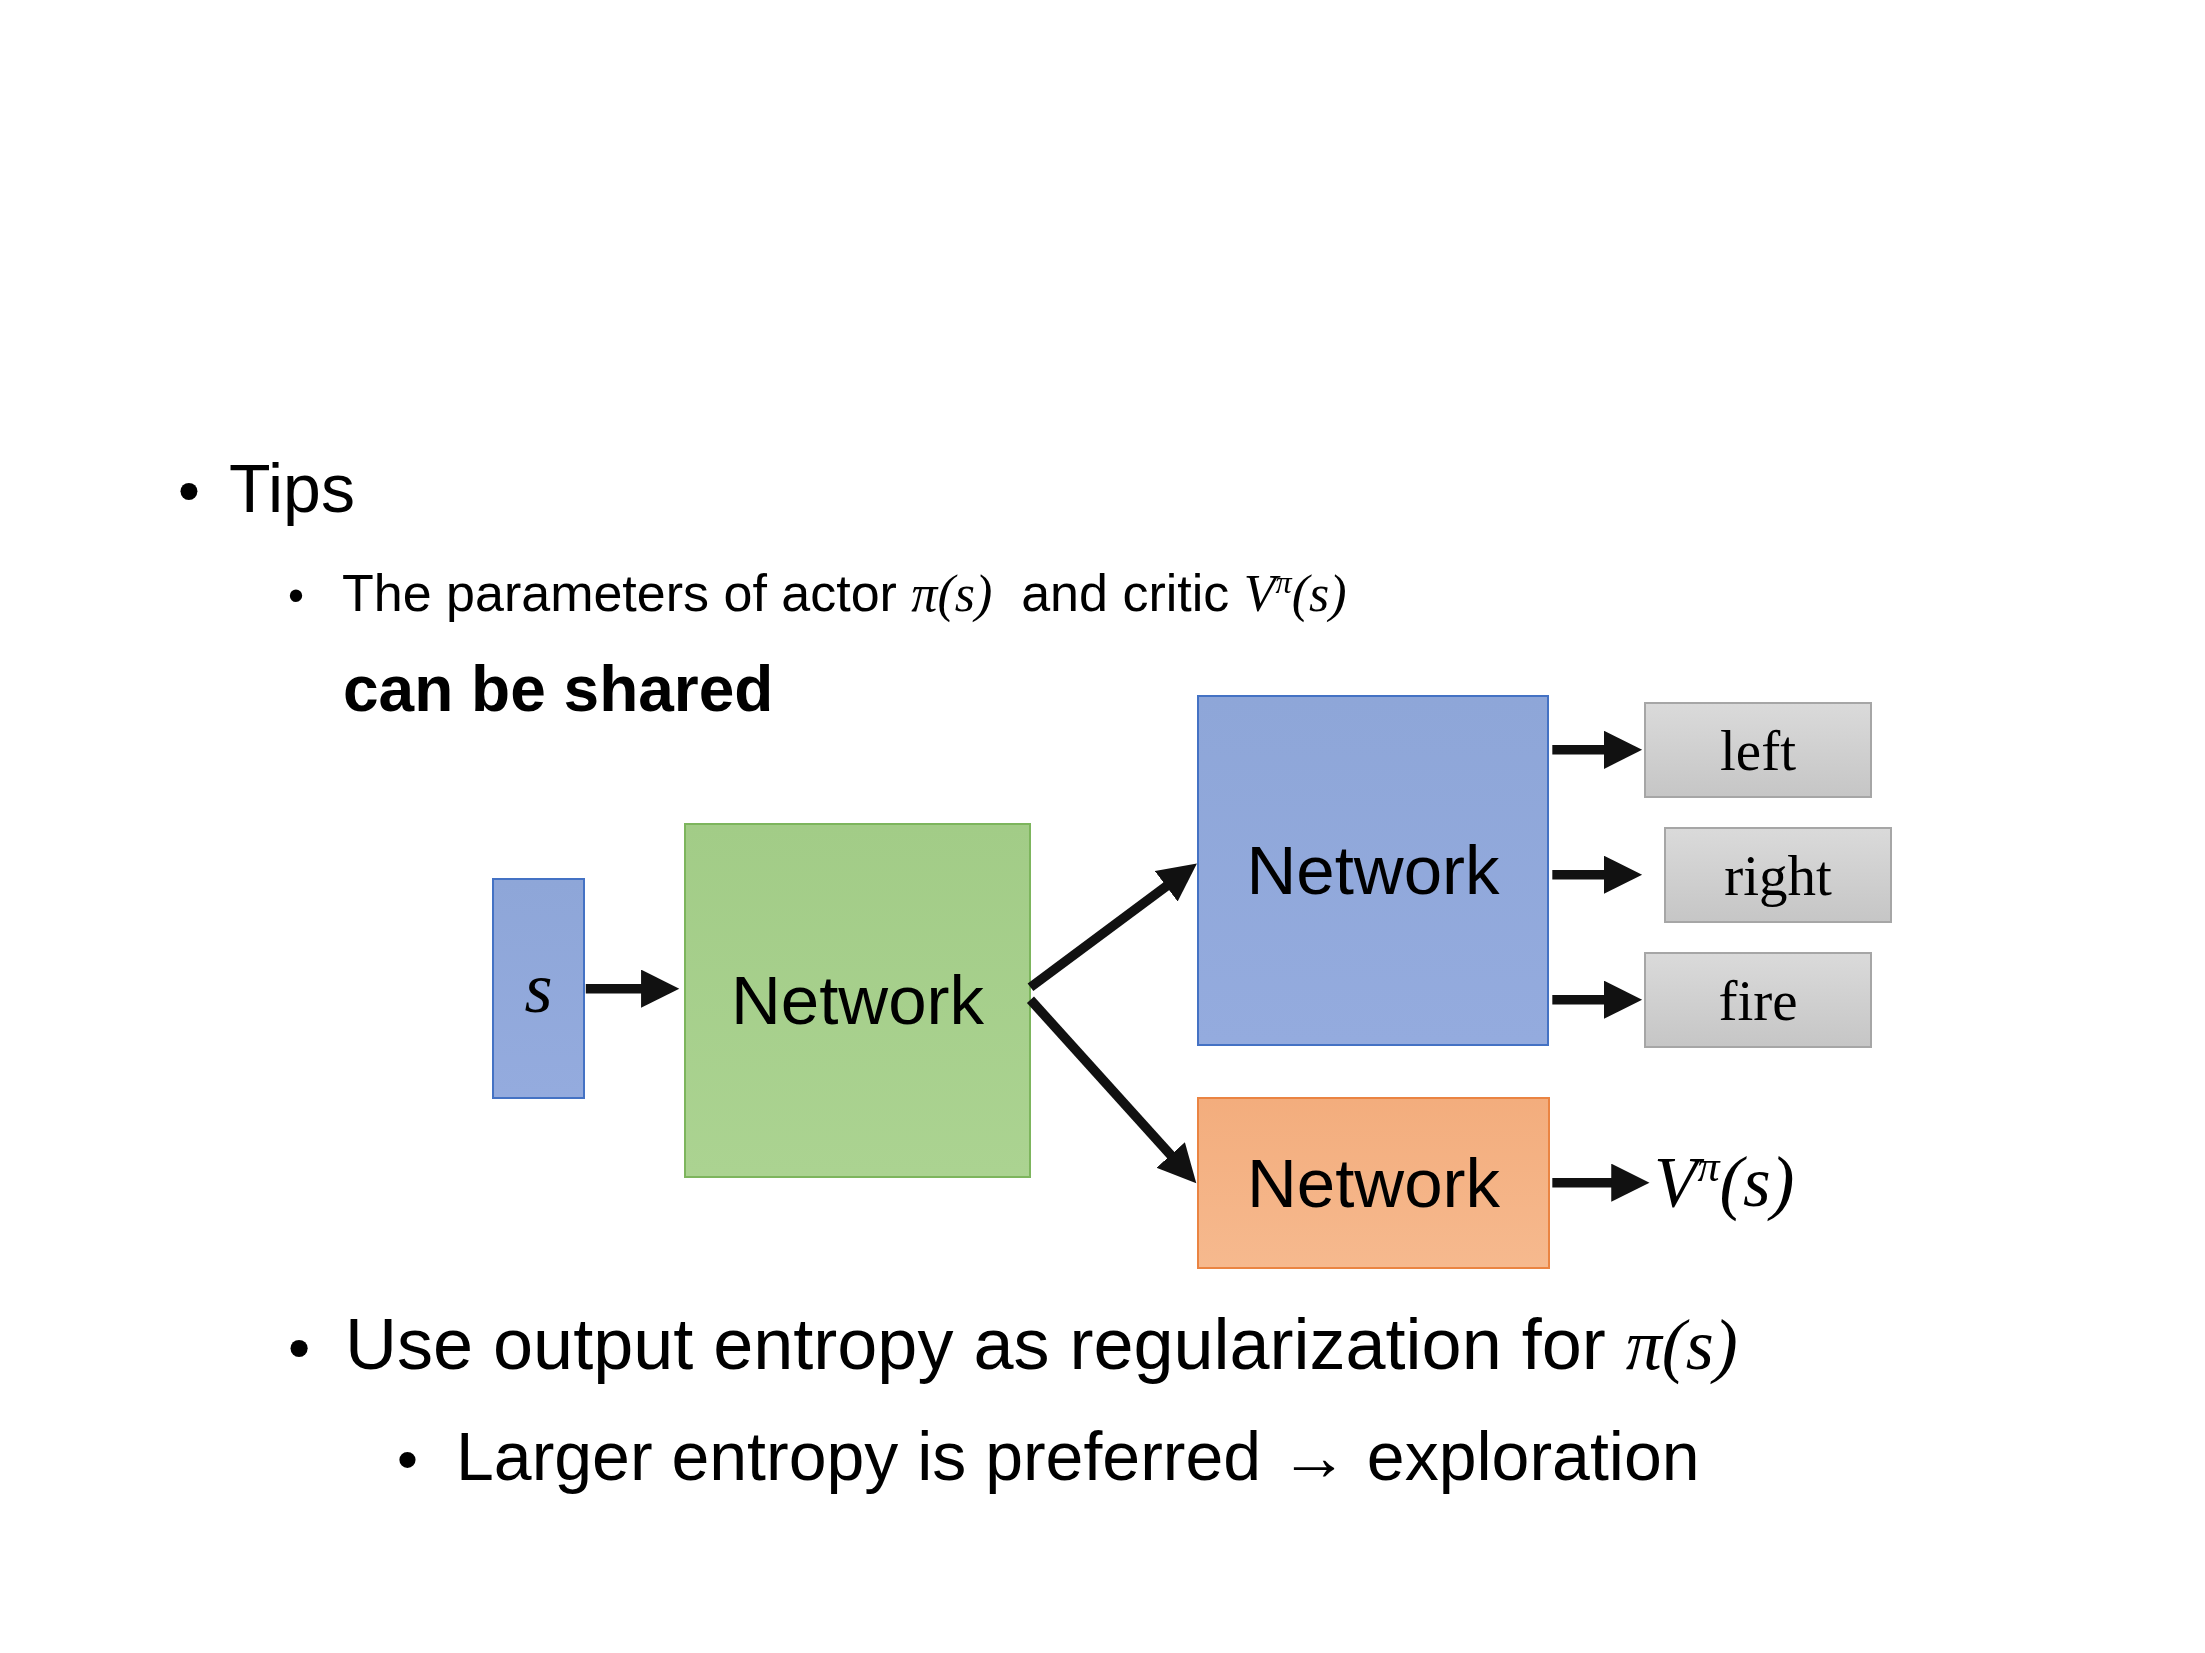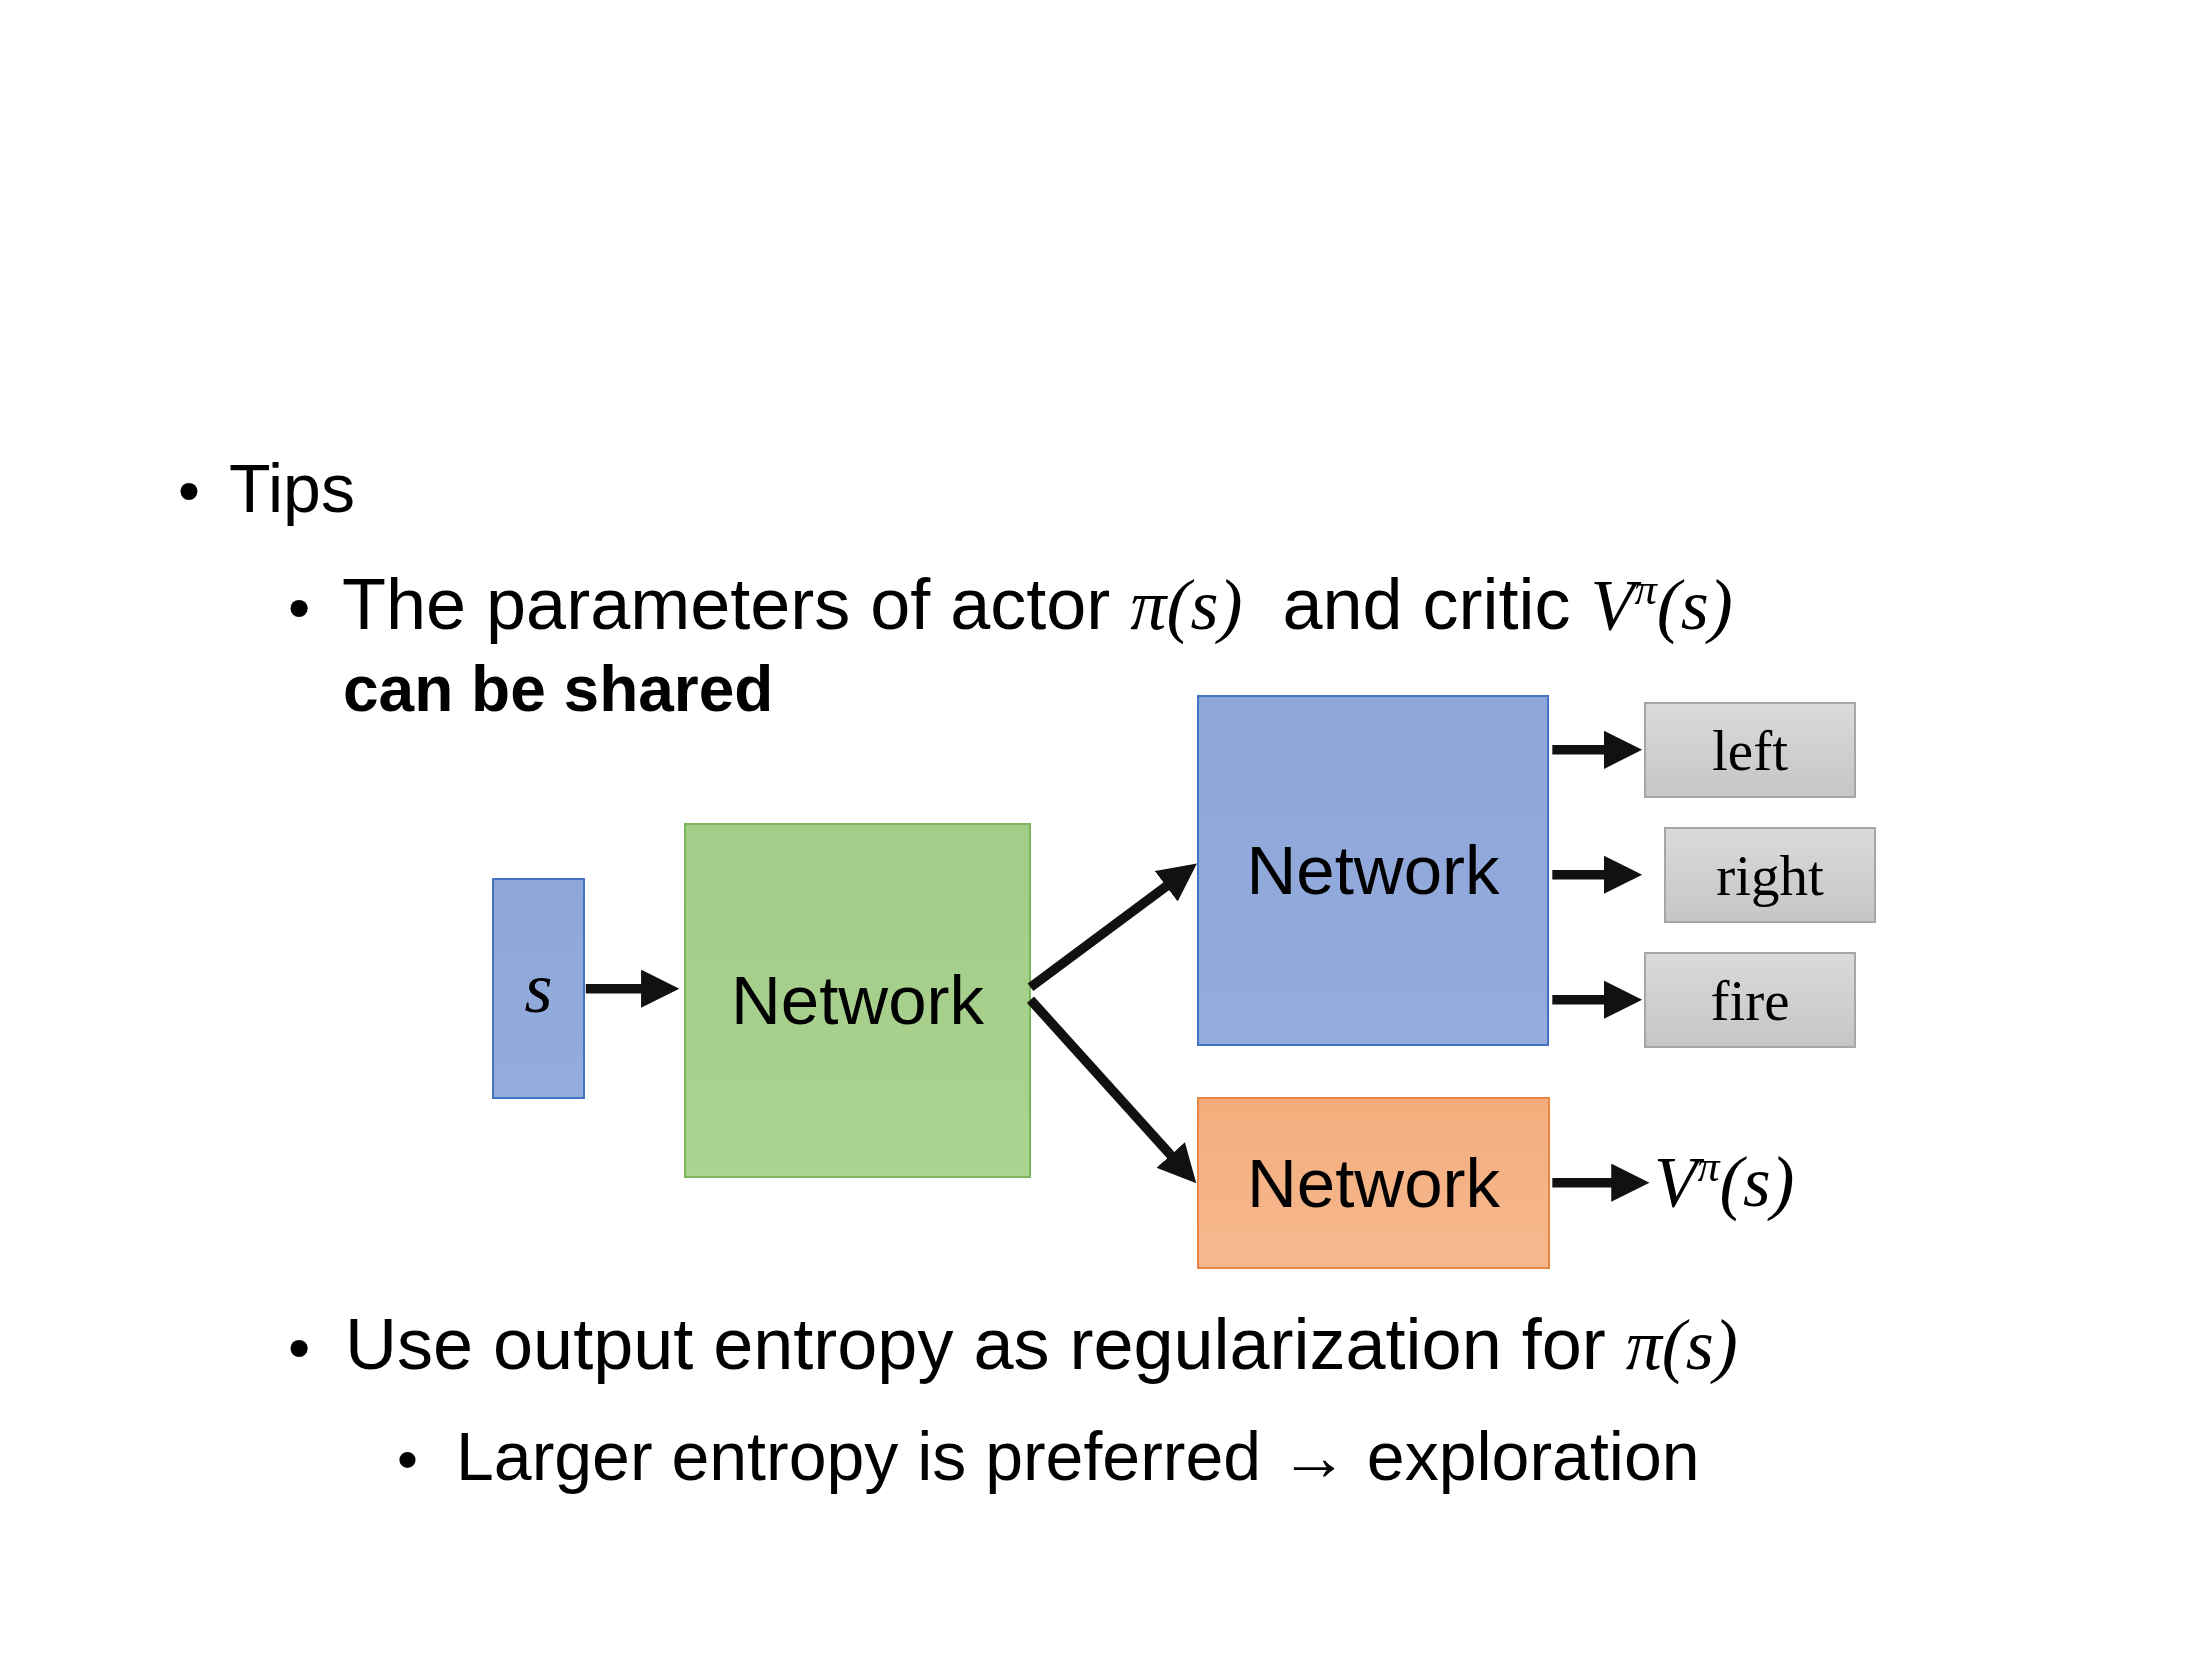--- a/index.html
+++ b/index.html
@@ -15,21 +15,21 @@
     background:var(--page-bg); overflow:hidden;
     font-family:"Liberation Sans", sans-serif; color:var(--text);
   }
   .textline{position:absolute; white-space:pre; line-height:1.06; color:var(--text);}
   .bullet{display:inline-block; font-family:"Liberation Sans",sans-serif;}
   .math{font-family:"Liberation Serif", serif; font-style:italic;}
   .math sup{font-size:0.62em; vertical-align:super; line-height:0;}
   #title{left:176px; top:179px; font-size:112px; letter-spacing:4.4px;}
   #line-tips{left:178px; top:452px; font-size:68px;}
   #line-tips .bullet{width:51px; font-size:0.92em;}
-  #line-params{left:288px; top:566px; font-size:72px;}
+  #line-params{left:288px; top:566px; font-size:52px;}
   #line-params .bullet{width:54px; font-size:0.88em;}
   #line-params-cont{left:343px; top:656px; font-size:64px;font-weight:bold;}
   #line-entropy{left:288px; top:1306px; font-size:72px;}
   #line-entropy .bullet{width:57px; font-size:0.88em;}
   #line-explore{left:397px; top:1420px; font-size:68px;}
   #line-explore .bullet{width:59px; font-size:0.88em;}
 
   .box{position:absolute; display:flex; align-items:center; justify-content:center; box-sizing:border-box;}
   .net-label{font-family:"Liberation Sans",sans-serif; font-size:69px; color:var(--text);}
   #input-box{left:492px; top:878px; width:93px; height:221px;
@@ -38,21 +38,21 @@
   #input-box .math{font-size:72px;}
   #shared-network-box{left:684px; top:823px; width:347px; height:355px;
     background:linear-gradient(180deg,var(--green-fill-top),var(--green-fill-bottom));
     border:2.2px solid var(--green-border);}
   #actor-network-box{left:1197px; top:695px; width:352px; height:351px;
     background:linear-gradient(180deg,var(--blue-fill-top),var(--blue-fill-bottom));
     border:2.2px solid var(--blue-border);}
   #critic-network-box{left:1197px; top:1097px; width:353px; height:172px;
     background:linear-gradient(180deg,var(--orange-fill-top),var(--orange-fill-bottom));
     border:2.2px solid var(--orange-border);}
-  .action-box{left:1644px; width:212px; height:96px;
+  .action-box{left:1644px; width:228px; height:96px;
     background:linear-gradient(180deg,var(--gray-fill-top),var(--gray-fill-bottom));
     border:2.2px solid var(--gray-border);
     font-family:"Liberation Serif", serif; font-size:57px;}
   #action-box-left{top:702px;}
   #action-box-right{top:827px;margin-left:20px;}
   #action-box-fire{top:952px;}
   #critic-output-label{left:1654px; top:1131px; width:235px; height:103px;
     display:flex; align-items:center; position:absolute;}
   #critic-output-label .math{font-size:71px;}
   #connector-arrows{position:absolute; left:0; top:0; width:2205px; height:1654px;}

